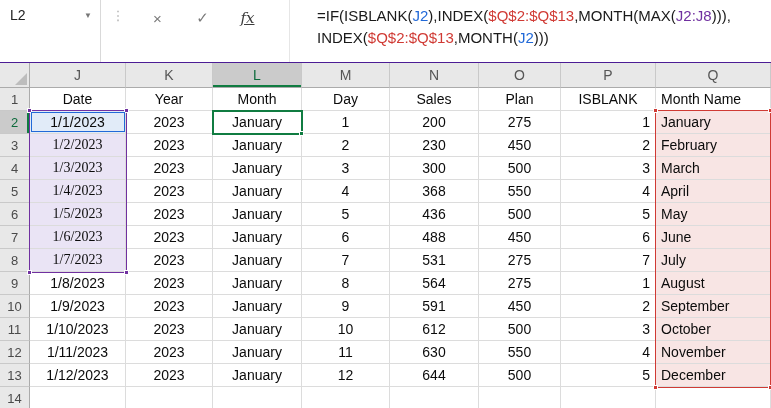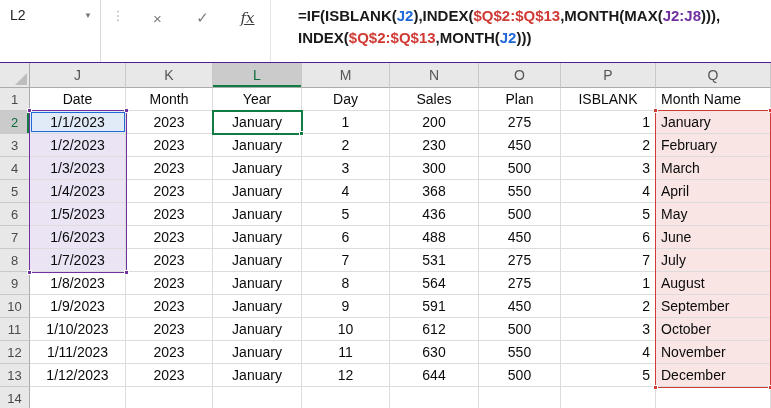--- a/index.html
+++ b/index.html
@@ -14,21 +14,21 @@
   }
   
   .fbar{height:63px;border-bottom:1px solid #4c1d95;display:flex;background:#fff;}
   .namebox{width:100px;position:relative;padding:7px 0 0 10px;font-size:14px;color:#222;}
   .namebox .dd{position:absolute;right:8px;top:11px;font-size:8px;color:#777;}
   .vsep{border-left:1px solid #d9d9d9;height:100%;}
   .dots{width:34px;text-align:center;padding-top:8px;color:#b0b0b0;font-size:13px;}
   .fbtn{width:45px;background:none;border:none;text-align:center;padding-top:6px;
         font-size:15px;color:#7a7a7a;cursor:default;height:30px;}
   .fbtn.fx{font-family:"DejaVu Serif",serif;font-style:italic;color:#3c3c3c;font-size:15px;text-decoration:underline;}
-  .fwrap{flex:1;border-left:1px solid #e6e6e6;padding:7px 6px 0 27px;font-weight:bold;}
+  .fwrap{flex:1;margin-left:19px;border-left:1px solid #e6e6e6;padding:7px 6px 0 27px;}
   .fline{height:22px;font-size:15px;white-space:pre;color:#1a1a1a;letter-spacing:0;}
   
   .grid{position:relative;width:771px;height:345px;overflow:hidden;}
   .sheet{display:grid;
     grid-template-columns:30px 96px 87px 89px 88px 89px 82px 95px 115px;
     grid-template-rows:25px repeat(14,23px);}
   .sheet>div{box-sizing:border-box;}
   .corner{background:var(--hdr);border-right:1px solid #ababab;border-bottom:1px solid #ababab;position:relative;}
   .corner::after{content:"";position:absolute;right:2px;bottom:2px;
     border-left:12px solid transparent;border-bottom:12px solid #bdbdbd;}
@@ -37,21 +37,21 @@
   .ch.active{background:var(--hdr-active);box-shadow:inset 0 -2px 0 var(--green);color:#0E6B3C;}
   .rh{background:var(--hdr);border-right:1px solid #ababab;border-bottom:1px solid #c9c9c9;
       color:#4a4a4a;font-size:13px;display:flex;align-items:center;justify-content:center;}
   .rh.active{background:var(--hdr-active);box-shadow:inset -2px 0 0 var(--green);color:#0E6B3C;}
   .cell{background:#fff;border-right:1px solid var(--grid-line);border-bottom:1px solid var(--grid-line);
         font-size:14px;color:#0b0b0b;display:flex;align-items:center;justify-content:center;
         padding:0 5px;white-space:nowrap;overflow:hidden;}
   .cell.bold{font-weight:normal;}
   .cell.left{justify-content:flex-start;}
   .cell.right{justify-content:flex-end;}
-  .cell.fill-purple{background:var(--fill-purple);}
+  .cell.fill-purple{background:var(--fill-purple);font-family:Liberation Serif, serif;}
   .cell.fill-blue{background:var(--fill-blue);}
   .cell.fill-red{background:var(--fill-red);}
   
   .rbox{position:absolute;pointer-events:none;border:1.5px solid;}
   .rbox .h{position:absolute;width:5px;height:5px;background:currentColor;border:1px solid #fff;}
   .h.tl{left:-3px;top:-3px;} .h.tr{right:-3px;top:-3px;}
   .h.bl{left:-3px;bottom:-3px;} .h.br{right:-3px;bottom:-3px;}
   .rbox.purple{border-color:var(--purple);color:var(--purple);left:29px;top:47px;width:98px;height:163px;}
   .rbox.blue{border-color:var(--blue);color:var(--blue);left:31px;top:49px;width:94px;height:20px;}
   .rbox.red{border-color:var(--red);color:var(--red);left:655px;top:47px;width:116px;height:278px;}
@@ -82,22 +82,22 @@
       <div class="ch">J</div>
       <div class="ch">K</div>
       <div class="ch active">L</div>
       <div class="ch">M</div>
       <div class="ch">N</div>
       <div class="ch">O</div>
       <div class="ch">P</div>
       <div class="ch">Q</div>
       <div class="rh">1</div>
       <div class="cell bold">Date</div>
+      <div class="cell bold">Year</div>
       <div class="cell bold">Month</div>
-      <div class="cell bold">Year</div>
       <div class="cell bold">Day</div>
       <div class="cell bold">Sales</div>
       <div class="cell bold">Plan</div>
       <div class="cell bold">ISBLANK</div>
       <div class="cell bold left">Month Name</div>
       <div class="rh active">2</div>
       <div class="cell fill-blue">1/1/2023</div>
       <div class="cell">2023</div>
       <div class="cell">January</div>
       <div class="cell">1</div>

